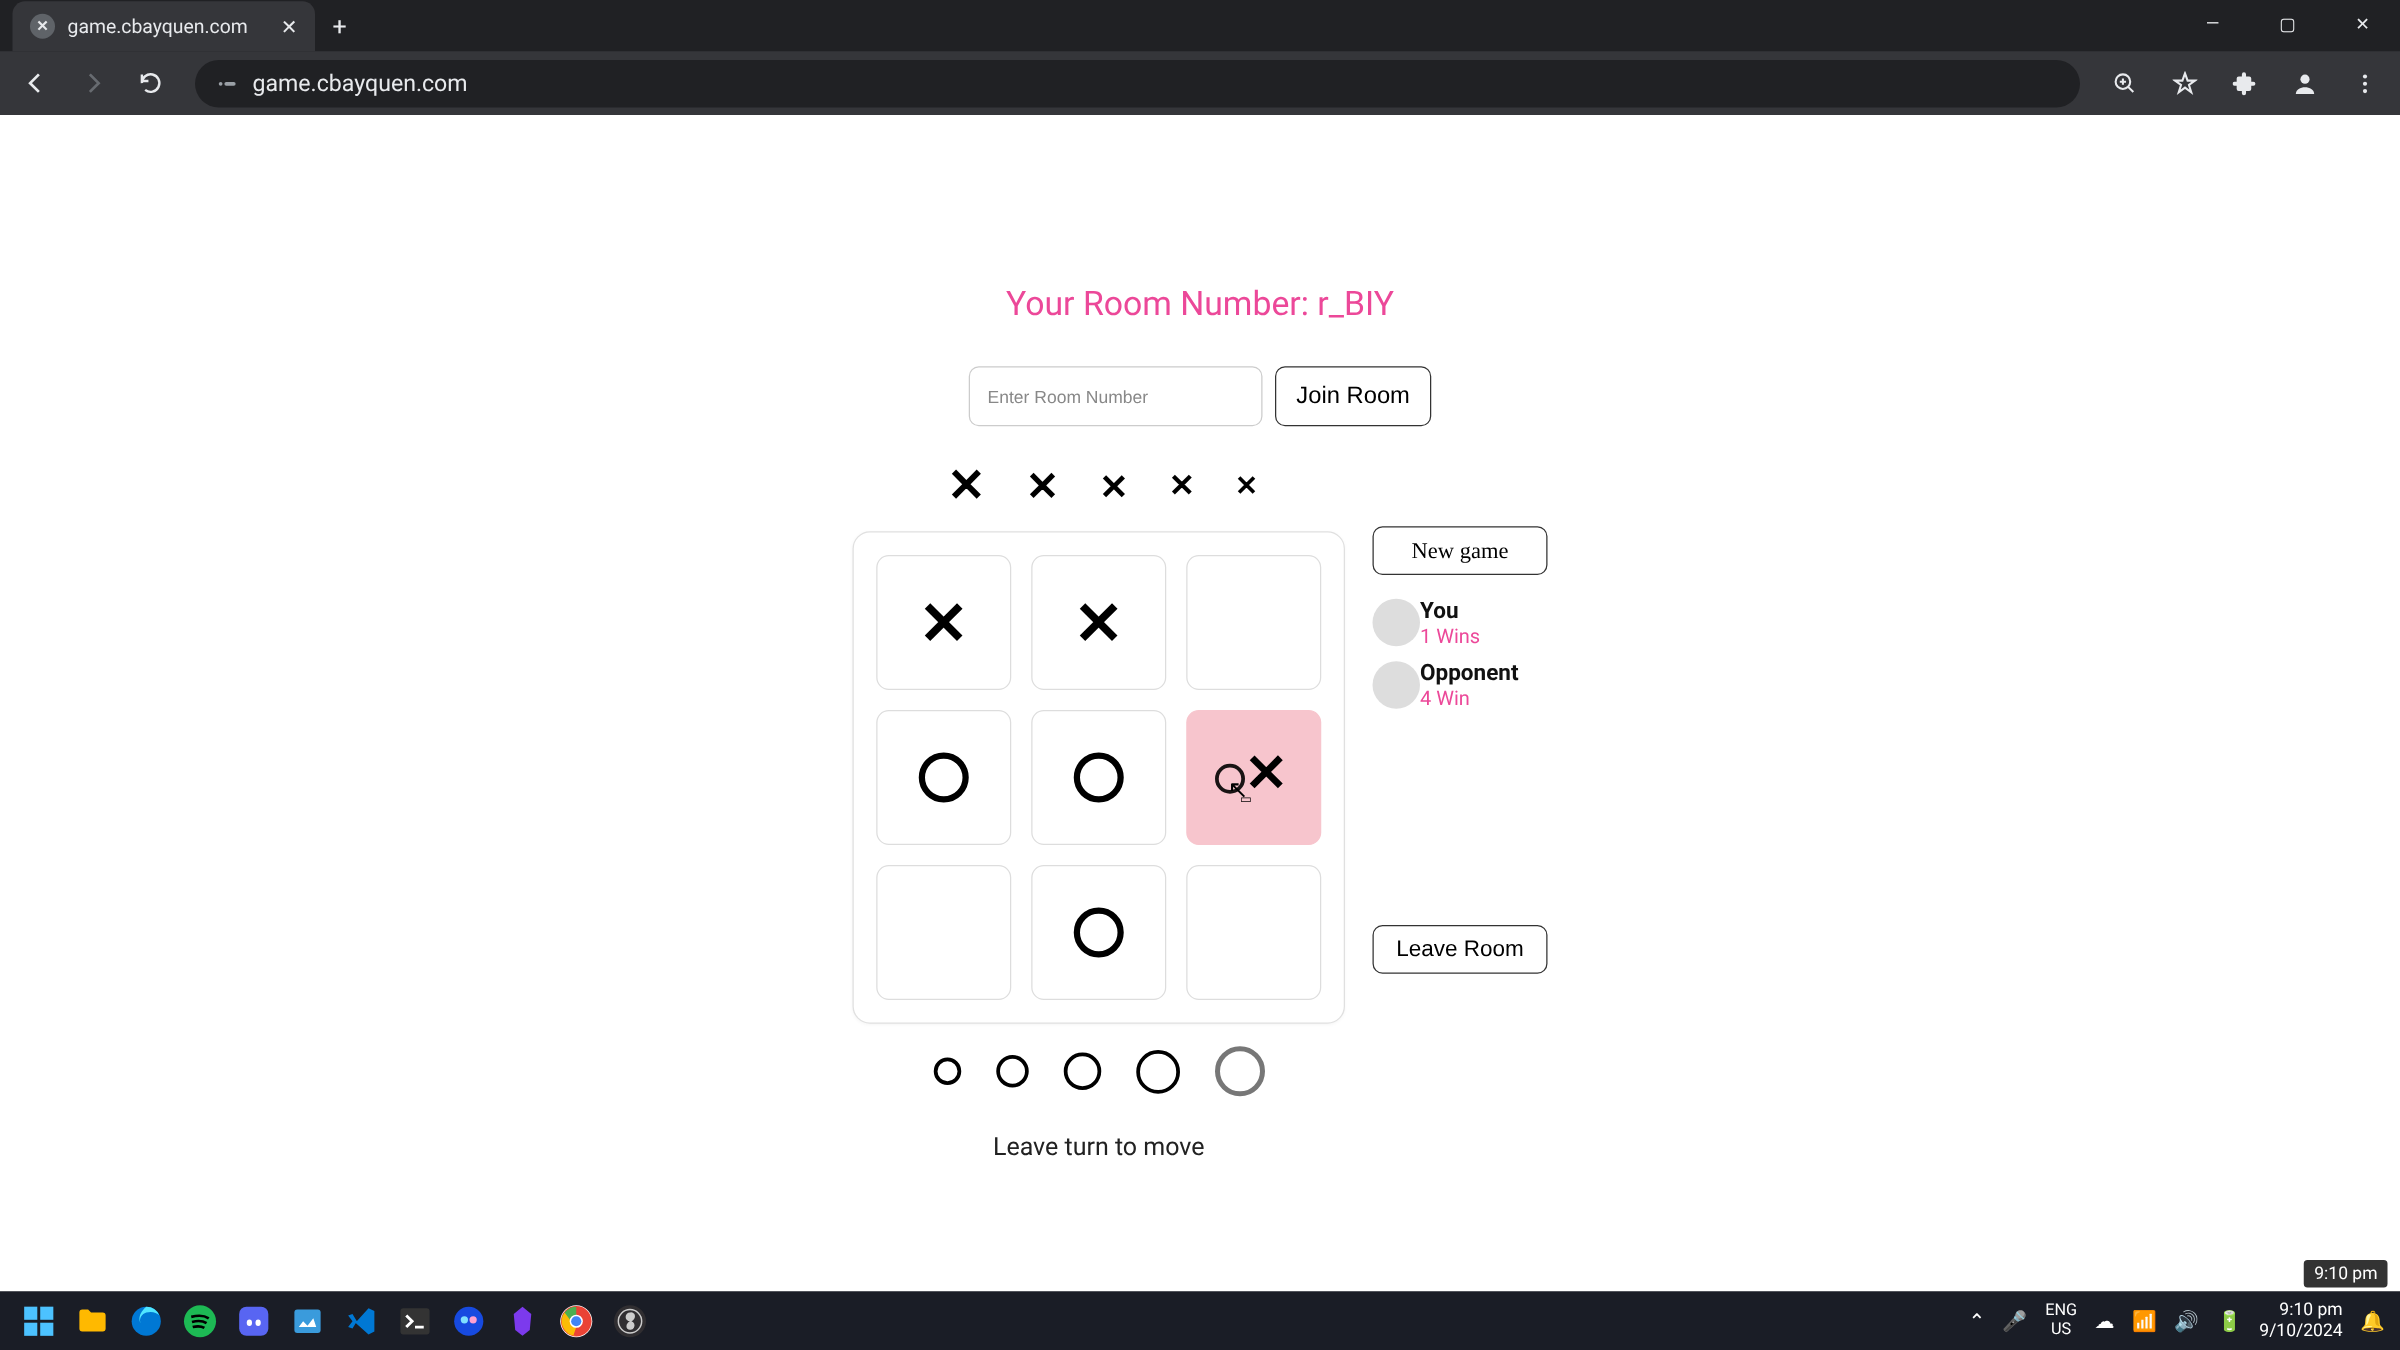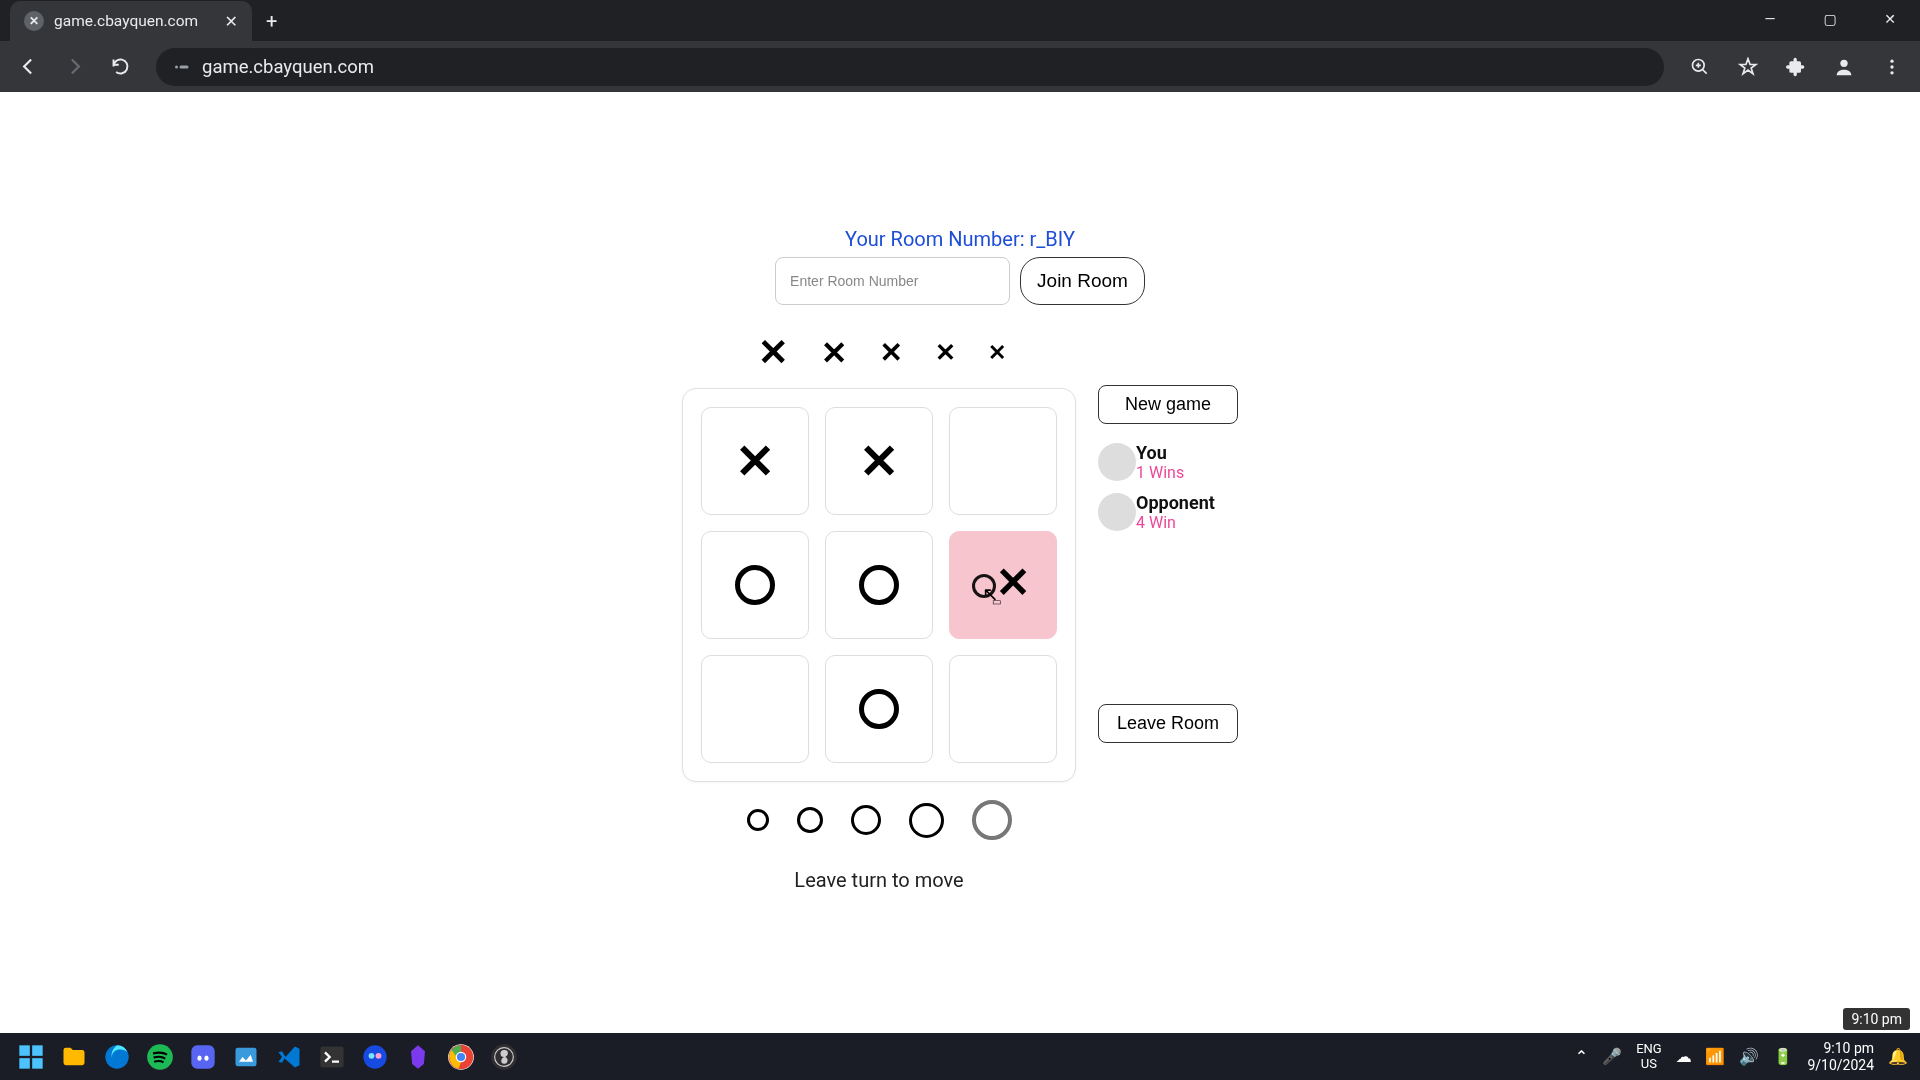--- a/index.html
+++ b/index.html
@@ -21,25 +21,25 @@
     .nav-arrow svg { width: 21px; height: 21px; }
     .nav-arrow.fwd { opacity: 0.5; }
     .reload { color: #e8eaed; }
     .url-bar { flex: 1; background: #202124; border-radius: 24px; height: 38px; display: flex; align-items: center; padding: 0 16px; gap: 12px; color: #e8eaed; font-size: 18.5px; margin: 0 8px; }
     .url-bar .site-info { color: #9aa0a6; display: flex; align-items: center; }
     .nav-right { display: flex; align-items: center; gap: 12px; }
     .nav-right span { width: 36px; height: 36px; display: flex; align-items: center; justify-content: center; color: #e8eaed; cursor: pointer; }
     
     
     .page { background: #fff; height: 925px; position: relative; display: flex; flex-direction: column; align-items: center; padding-top: 135px; }
-    .room-label { font-size: 20px; color: #1d4ed8; margin-bottom: 6px; }
+    .room-label { font-size: 27px; color: #ec4899; margin-bottom: 34px; }
     .room-row { display: flex; gap: 10px; margin-bottom: 26px; }
     .room-input { width: 235px; height: 48px; border: 1.5px solid #ccc; border-radius: 8px; font-size: 14px; padding: 0 14px; color: #333; }
     .room-input::placeholder { color: #888; }
-    .join-btn { height: 48px; padding: 0 16px; border: 1.5px solid #333; border-radius: 20px; background: #fff; font-size: 19px; cursor: pointer; }
+    .join-btn { height: 48px; padding: 0 16px; border: 1.5px solid #333; border-radius: 8px; background: #fff; font-size: 19px; cursor: pointer; }
     
     .game-wrap { display: flex; align-items: flex-start; gap: 22px; position: relative; }
     
     .board-column { display: flex; flex-direction: column; align-items: center; }
     
     .counter-row { display: flex; gap: 8px; margin-bottom: 14px; align-items: center; }
     .counter-row.x-row .x-mark { font-weight: 900; color: #000; }
     .x-mark { display: inline-flex; align-items: center; justify-content: center; }
     .xs1 { font-size: 37px; } .xs2 { font-size: 32px; } .xs3 { font-size: 28px; } .xs4 { font-size: 25px; } .xs5 { font-size: 22px; }
     .counter-row.x-row { gap: 32px; padding-left: 6px; }
@@ -56,21 +56,21 @@
     .ghost-o { width: 24px; height: 24px; border: 3.5px solid #000; border-radius: 50%; position: absolute; left: 22px; top: 42px; opacity: 0.9; }
     
     .counter-row.o-row { margin-top: 18px; gap: 28px; align-items: center; }
     .o-mark { border: 3.5px solid #000; border-radius: 50%; display: inline-block; }
     .os1 { width: 22px; height: 22px; } .os2 { width: 26px; height: 26px; } .os3 { width: 30px; height: 30px; } .os4 { width: 35px; height: 35px; } .os5 { width: 40px; height: 40px; border-width: 4px; }
     .os5.current { border-color: #777; }
     
     .turn-text { margin-top: 14px; font-size: 20px; color: #222; }
     
     .side-panel { display: flex; flex-direction: column; padding-top: 54px; width: 140px; }
-    .new-game-btn { border: 1.5px solid #333; background: #fff; border-radius: 8px; padding: 8px 0; font-size: 18px; cursor: pointer; margin-bottom: 18px; }
+    .new-game-btn { border: 1.5px solid #333; background: #fff; border-radius: 8px; padding: 8px 0; font-size: 18px; cursor: pointer; margin-bottom: 18px; font-family: Liberation Serif, serif; }
     .player-row { display: flex; align-items: center; margin-bottom: 10px; }
     .avatar { width: 38px; height: 38px; background: #ddd; border-radius: 50%; }
     .player-info .name { font-weight: 700; font-size: 18px; color: #111; }
     .player-info .wins { font-size: 16px; color: #ec4899; }
     .leave-btn { border: 1.5px solid #333; background: #fff; border-radius: 8px; padding: 8px 0; font-size: 18px; cursor: pointer; margin-top: 162px; }
     
     
     .taskbar { position: absolute; bottom: 0; left: 0; right: 0; height: 47px; background: #1a1d26; display: flex; align-items: center; padding: 0 12px; }
     .taskbar .apps { display: flex; gap: 5px; }
     .taskbar .app { width: 38px; height: 38px; border-radius: 5px; display: flex; align-items: center; justify-content: center; cursor: pointer; }

